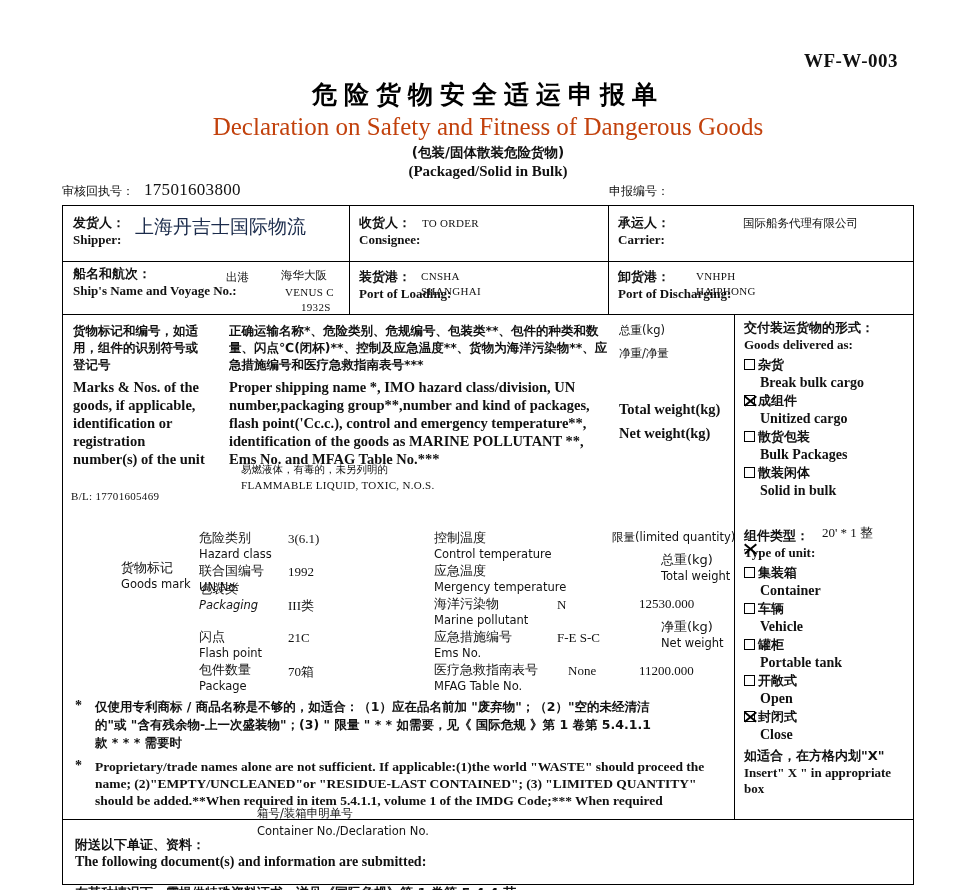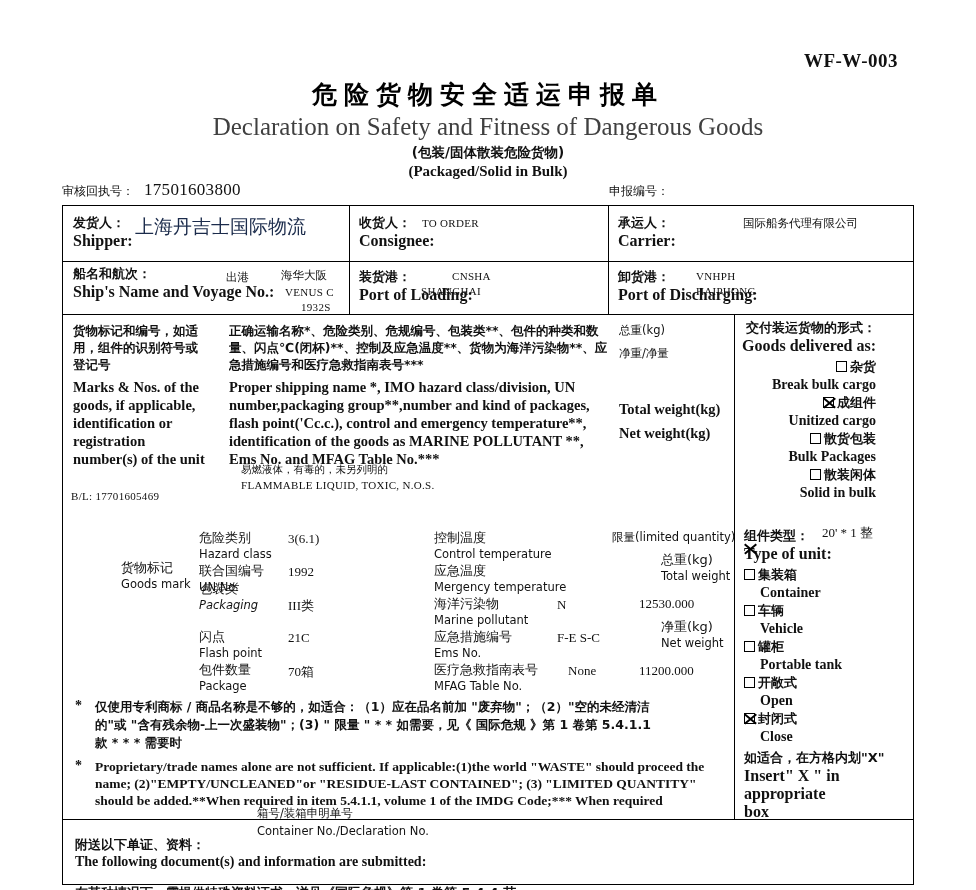--- a/index.html
+++ b/index.html
@@ -22,21 +22,21 @@
     font-weight: bold; font-size: 19px; letter-spacing: 0.5px;
   }
   .title-block { position: absolute; left: 0; right: 0; top: 78px; text-align: center; }
   .title-cn {
     font-family: "DejaVu Sans", sans-serif;
     font-weight: bold; font-size: 25px; letter-spacing: 7px;
     margin: 0 0 2px 0; color: #000;
   }
   .title-en {
     font-family: "Liberation Serif", serif;
-    font-size: 25px; margin: 0 0 3px 0; color: #404040;
+    font-size: 25px; margin: 0 0 3px 0; color: #c2410c;
   }
   .subtitle-cn {
     font-family: "DejaVu Sans", sans-serif;
     font-weight: bold; font-size: 13.5px; margin: 0 0 1px 0;
   }
   .subtitle-en {
     font-family: "Liberation Serif", serif;
     font-weight: bold; font-size: 15px; margin: 0;
   }
 
@@ -58,21 +58,21 @@
   .tbl {
     position: absolute; left: 62px; top: 205px;
     width: 852px; height: 680px;
     border: 1.5px solid #000;
   }
   .hline { position: absolute; left: 0; width: 100%; border-top: 1.5px solid #000; }
   .vline { position: absolute; border-left: 1.5px solid #000; }
 
   .cell { position: absolute; }
   .lbl-cn { font-family: "DejaVu Sans", sans-serif; font-weight: bold; font-size: 13px; }
-  .lbl-en { font-family: "Liberation Serif", serif; font-weight: bold; font-size: 16px; }
+  .lbl-en { font-family: "Liberation Serif", serif; font-weight: bold; font-size: 13px; }
   .val-cn-big { font-family: "DejaVu Sans", sans-serif; font-size: 19px; color: #1b2b4b; }
 
   
   .desc-cn {
     font-family: "DejaVu Sans", sans-serif; font-weight: bold;
     font-size: 12.5px; line-height: 17px;
   }
   .desc-en {
     font-family: "Liberation Serif", serif; font-weight: bold;
     font-size: 14.5px; line-height: 18px;
@@ -176,21 +176,21 @@
     </div>
     <div class="cell small-cn" style="left:163px; top:64px;">出港</div>
     <div class="cell small-cn" style="left:218px; top:62px;">海华大阪</div>
     <div class="cell tiny-en" style="left:222px; top:80px;">VENUS C</div>
     <div class="cell tiny-en" style="left:238px; top:95px;">1932S</div>
 
     <div class="cell" style="left:296px; top:62px;">
       <div class="lbl-cn">装货港：</div>
       <div class="lbl-en">Port of Loading:</div>
     </div>
-    <div class="cell tiny-en" style="left:358px; top:64px;margin-left:31px;">CNSHA</div>
+    <div class="cell tiny-en" style="left:358px; top:64px;">CNSHA</div>
     <div class="cell tiny-en" style="left:358px; top:79px;">SHANGHAI</div>
 
     <div class="cell" style="left:555px; top:62px;">
       <div class="lbl-cn">卸货港：</div>
       <div class="lbl-en">Port of Discharging:</div>
     </div>
     <div class="cell tiny-en" style="left:633px; top:64px;">VNHPH</div>
     <div class="cell tiny-en" style="left:633px; top:79px;">HAIPHONG</div>
 
     <div class="cell desc-cn clip" style="left:10px; top:116px; width:130px;">货物标记和编号，如适用，组件的识别符号或登记号</div>
@@ -278,21 +278,21 @@
 
     <div class="cell small-cn" style="left:549px; top:324px;">限量(limited quantity)</div>
     <div class="cell gd-lbl-cn" style="left:598px; top:345px;">总重(kg)</div>
     <div class="cell gd-lbl-en" style="left:598px; top:363px;">Total weight</div>
     <div class="cell gd-val" style="left:576px; top:390px;">12530.000</div>
 
     <div class="cell gd-lbl-cn" style="left:598px; top:412px;">净重(kg)</div>
     <div class="cell gd-lbl-en" style="left:598px; top:430px;">Net weight</div>
     <div class="cell gd-val" style="left:576px; top:457px;">11200.000</div>
 
-    <div class="cell" style="left:645px; top:113px; width:168px;text-align:right;">
+    <div class="cell" style="left:681px; top:113px; width:168px;">
       <div class="lbl-cn">交付装运货物的形式：</div>
       <div class="lbl-en" style="margin-bottom:2px;">Goods delivered as:</div>
 
       <div class="chk-row">
         <span class="chk-box"></span><span class="chk-cn">杂货</span>
       </div>
       <span class="chk-en">Break bulk cargo</span>
 
       <div class="chk-row">
         <span class="chk-box chk-x"></span><span class="chk-cn">成组件</span>

